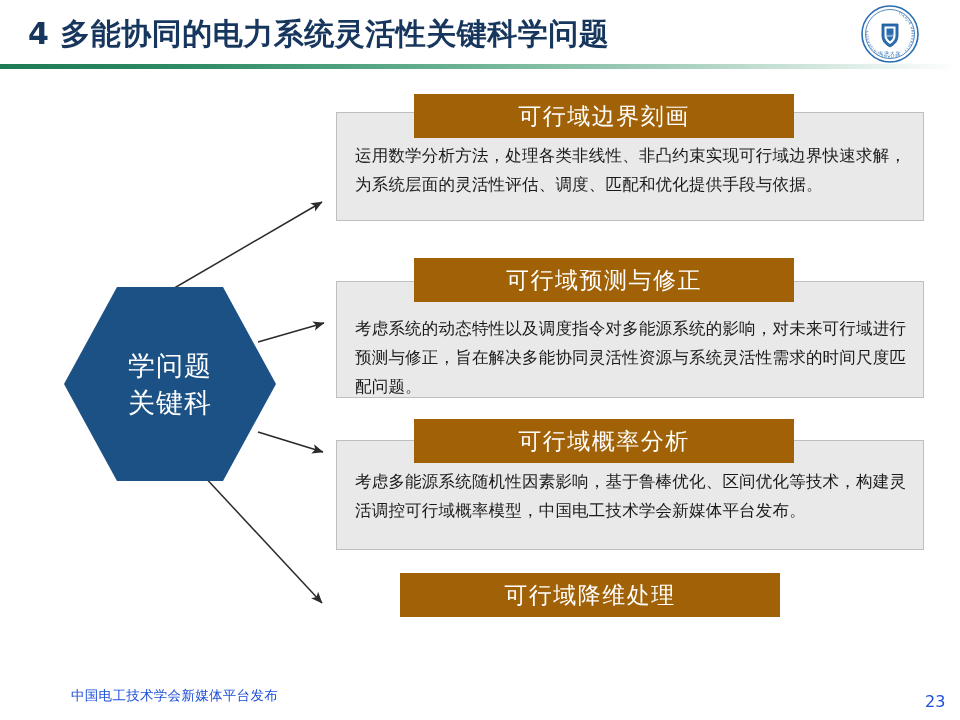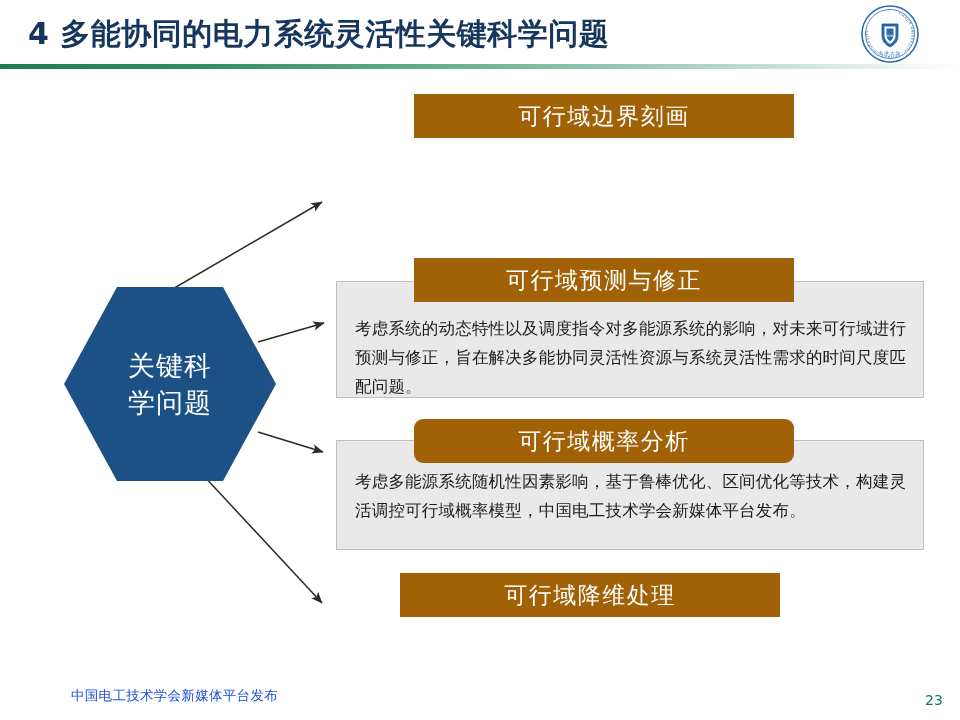--- a/index.html
+++ b/index.html
@@ -123,21 +123,21 @@
   #card-1-head { left: 414px; top: 94px;   width: 380px; }
   #card-1 .card-body { top: 28px; }
 
   
   #card-2      { left: 336px; top: 281px;  width: 588px; height: 117px; }
   #card-2-head { left: 414px; top: 258px;  width: 380px; }
   #card-2 .card-body { top: 32px; }
 
   
   #card-3      { left: 336px; top: 440px;  width: 588px; height: 110px; }
-  #card-3-head { left: 414px; top: 419px;  width: 380px; border-radius: 9px; }
+  #card-3-head { left: 414px; top: 419px;  width: 380px; }
   #card-3 .card-body { top: 26px; }
 
   
   #card-4      { left: 336px; top: 598px;  width: 588px; height: 105px; }
   #card-4-head { left: 400px; top: 573px;  width: 380px; }
   #card-4 .card-body { top: 22px; }
 
   
   #footer-note {
     position: absolute;
@@ -145,22 +145,22 @@
     top: 687px;
     font-size: 13.5px;
     color: #1d4ed8;
     letter-spacing: 0.3px;
     margin-left: 43px;
   }
   #page-number {
     position: absolute;
     left: 925px;
     top: 692px;
-    font-size: 14px;
-    color: #0f766e;
+    font-size: 16px;
+    color: #1d4ed8;
   }
 </style>
 </head>
 <body>
 
 <div id="slide">
 
   <div id="slide-title">4 多能协同的电力系统灵活性关键科学问题</div>
 
   <div id="title-rule" class="fallback"></div>
@@ -192,24 +192,27 @@
     <line x1="258" y1="432" x2="323" y2="452" stroke="#2b2b2b" stroke-width="1.5" marker-end="url(#ah)"></line>
     <line x1="202" y1="474" x2="322" y2="603" stroke="#2b2b2b" stroke-width="1.5" marker-end="url(#ah)"></line>
   </svg>
 
   <div id="hexagon">
     <svg width="214" height="196" viewBox="0 0 214 196">
       <polygon points="54,1 160,1 213,98 160,195 54,195 1,98" fill="#1b5184"></polygon>
     </svg>
   </div>
   <div id="hex-label">
+    <span>学问题</span>
     <span>关键科</span>
-    <span>学问题</span>
-  </div>
-
+  </div>
+
+  <div id="card-1" class="card">
+    <div class="card-body">运用数学分析方法，处理各类非线性、非凸约束实现可行域边界快速求解，为系统层面的灵活性评估、调度、匹配和优化提供手段与依据。</div>
+  </div>
   <div id="card-1-head" class="card-head">可行域边界刻画</div>
 
   <div id="card-2" class="card">
     <div class="card-body">考虑系统的动态特性以及调度指令对多能源系统的影响，对未来可行域进行预测与修正，旨在解决多能协同灵活性资源与系统灵活性需求的时间尺度匹配问题。</div>
   </div>
   <div id="card-2-head" class="card-head">可行域预测与修正</div>
 
   <div id="card-3" class="card">
     <div class="card-body">考虑多能源系统随机性因素影响，基于鲁棒优化、区间优化等技术，构建灵活调控可行域概率模型，中国电工技术学会新媒体平台发布。</div>
   </div>

